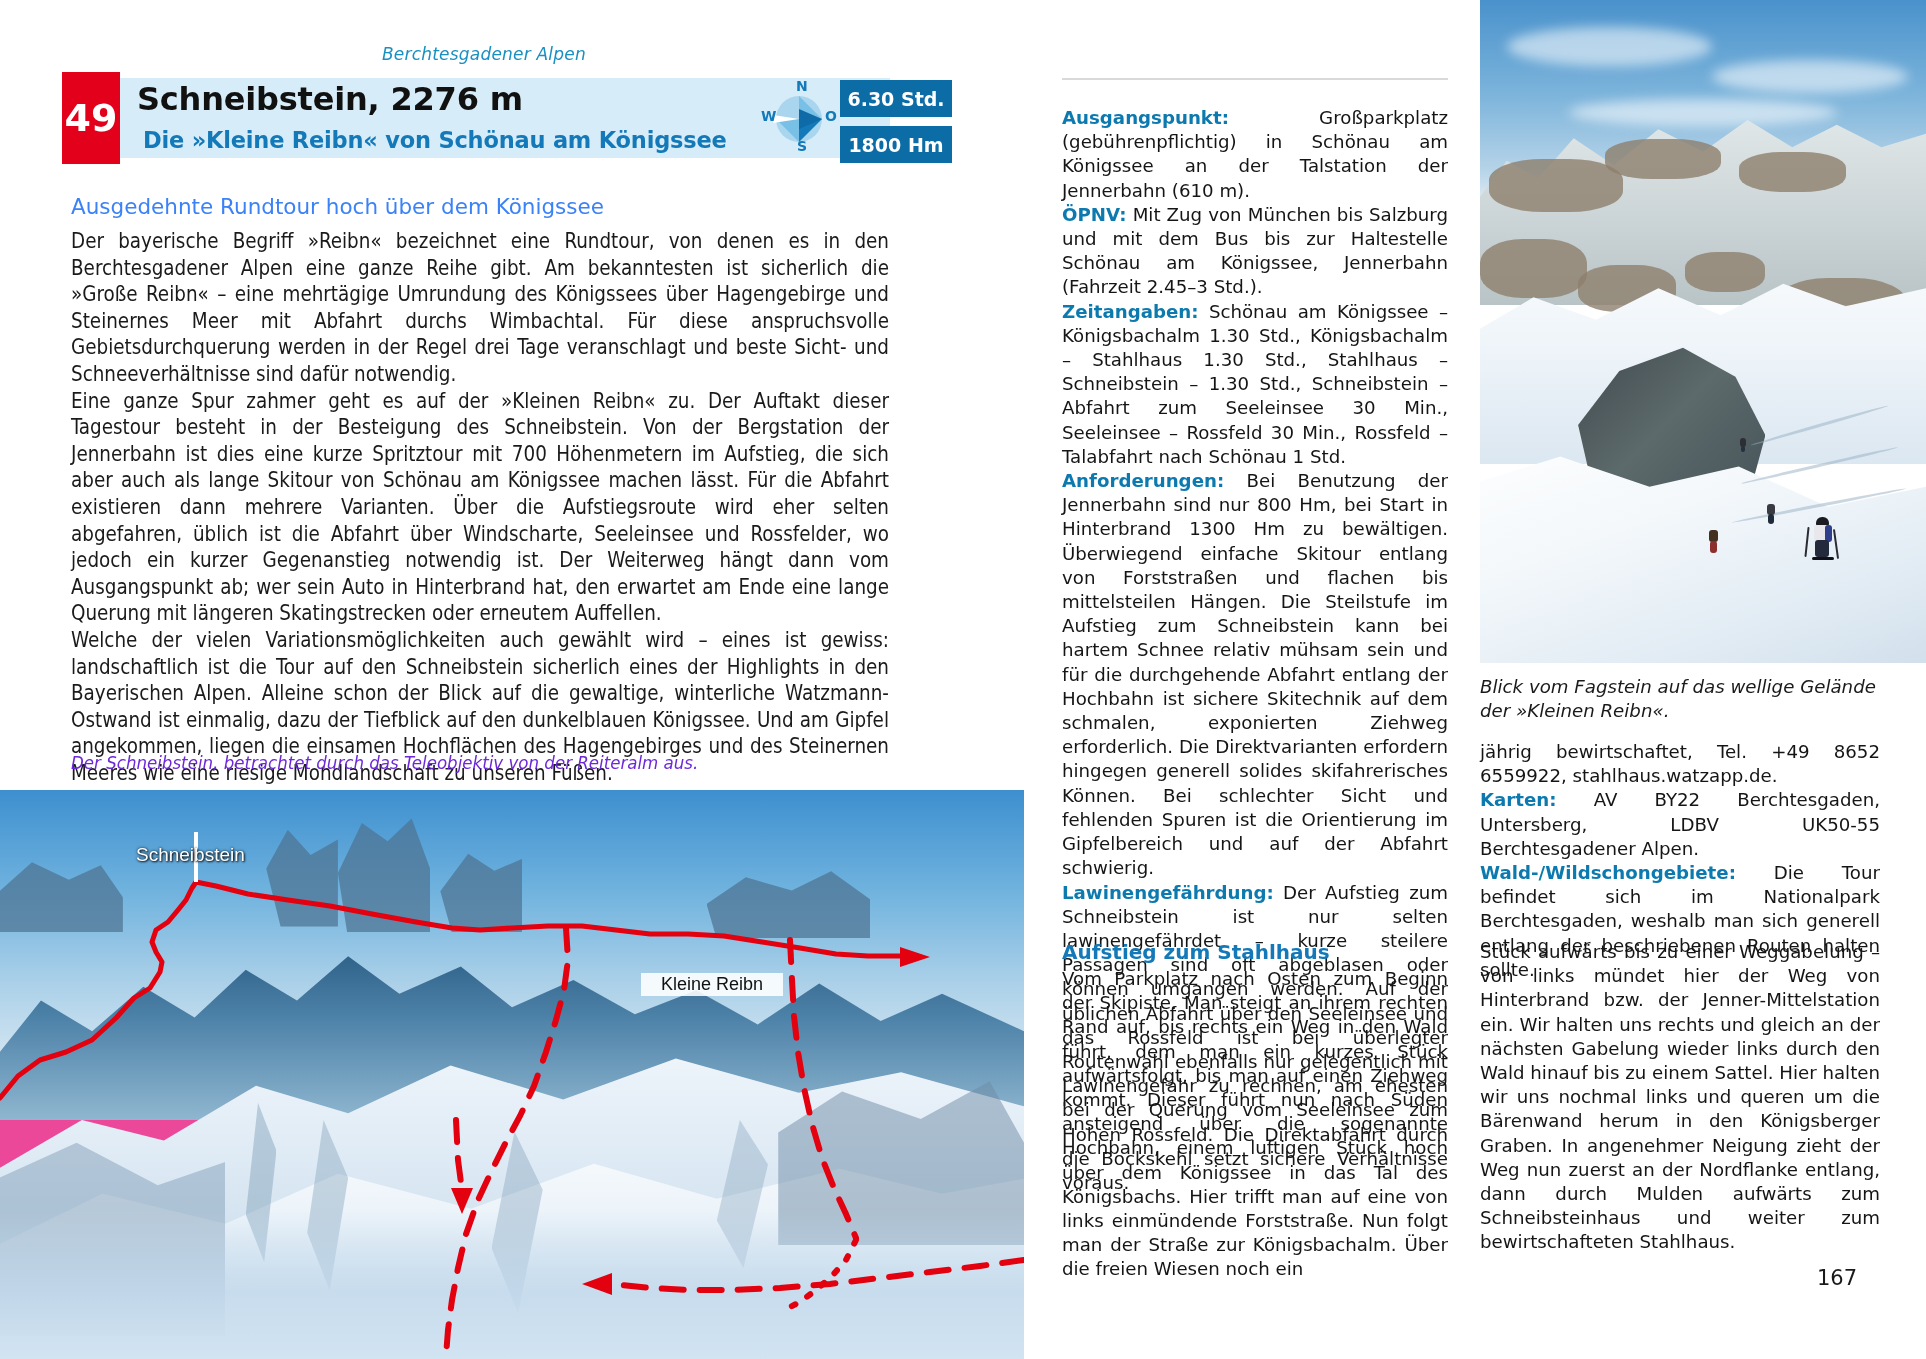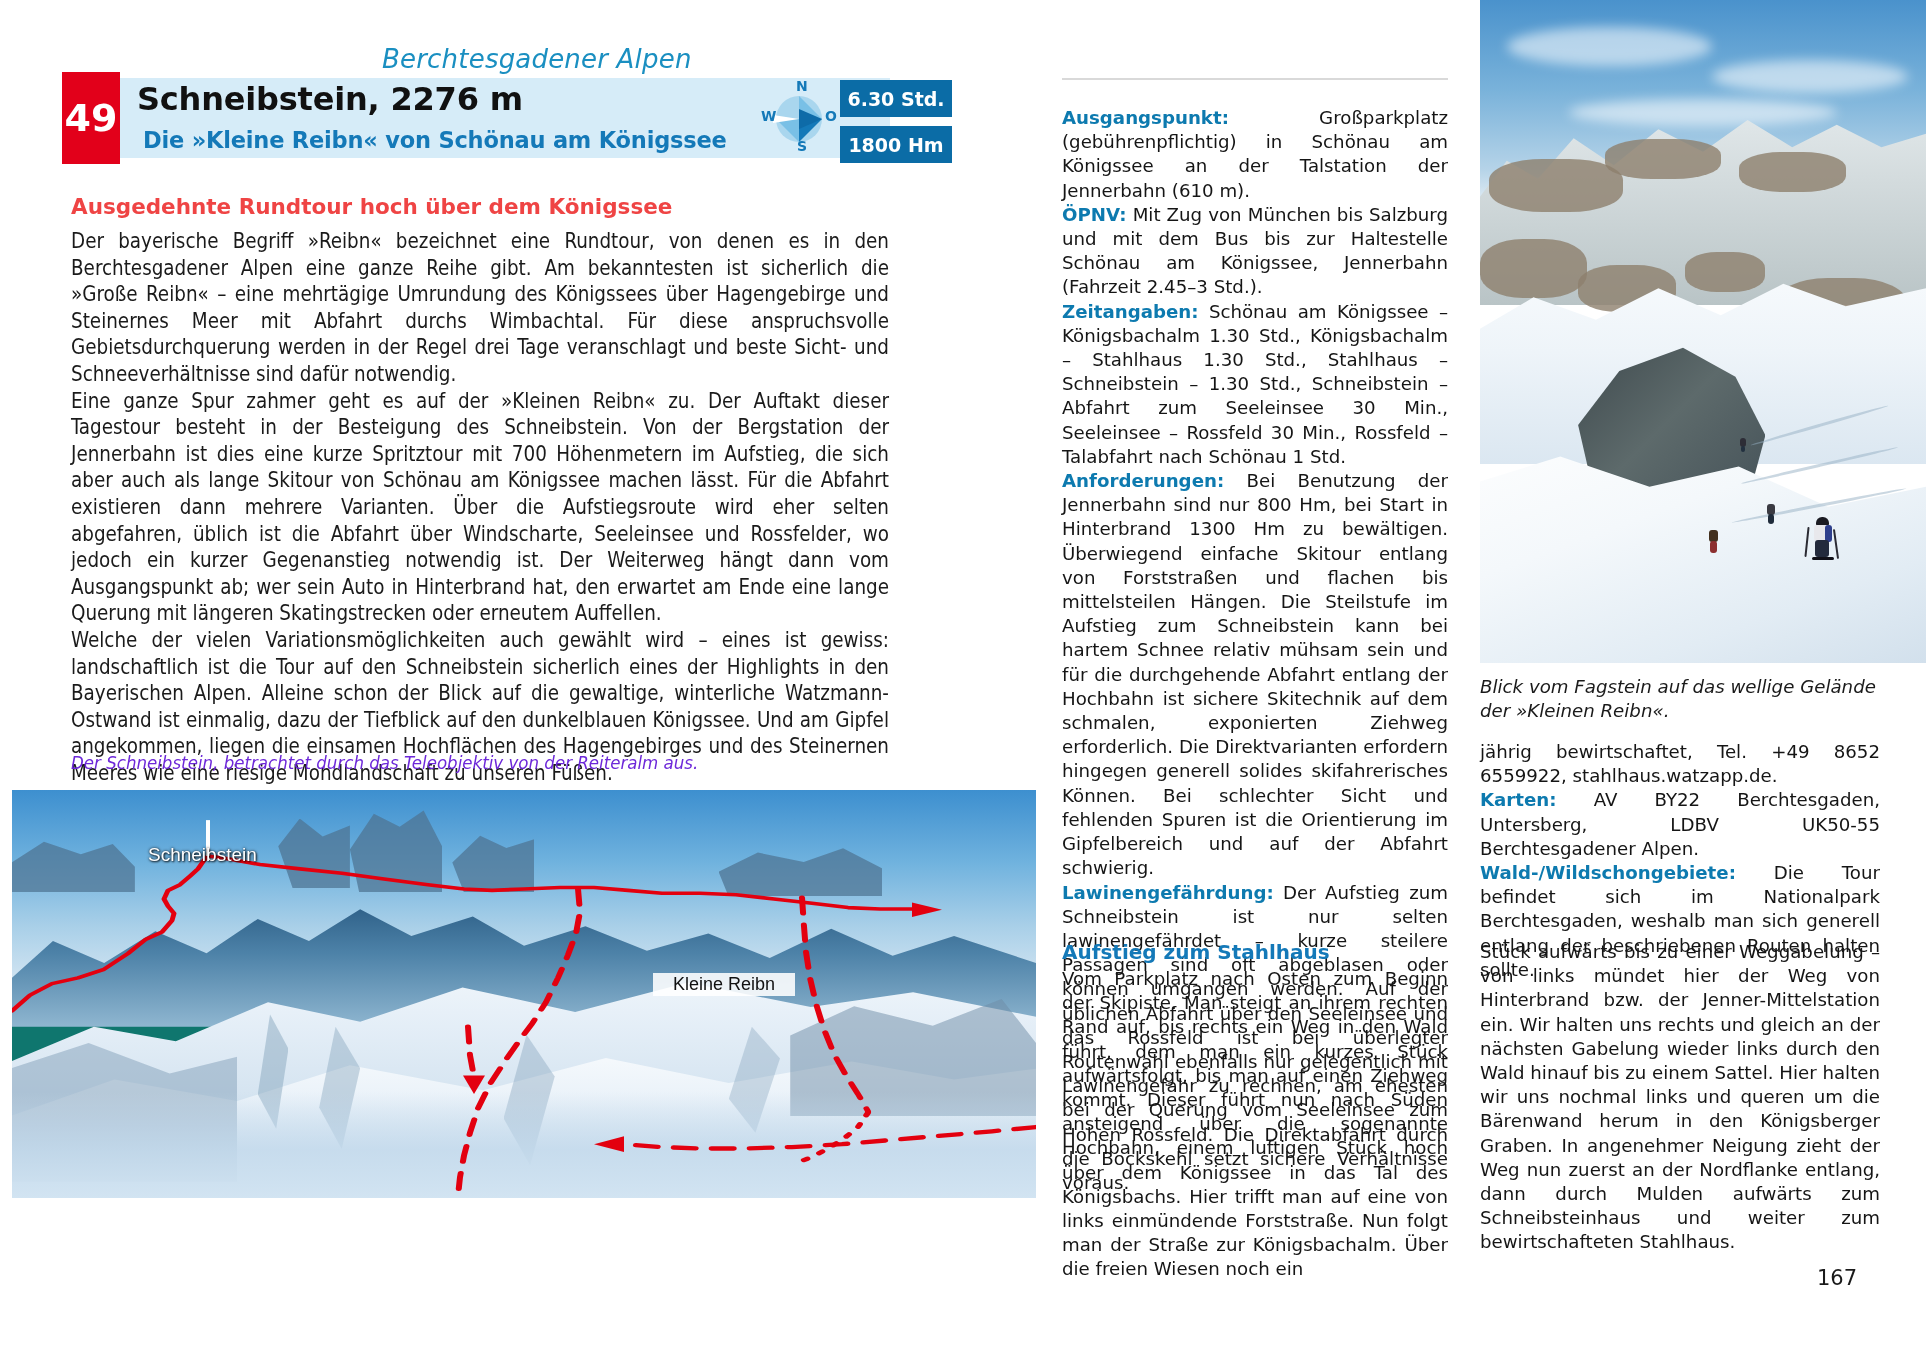--- a/index.html
+++ b/index.html
@@ -11,21 +11,21 @@
     overflow: hidden;
   }
   .page { position: relative; width: 1926px; height: 1359px; background:#fff; }
 
   
   .left-col { position: absolute; left: 62px; top: 0; width: 828px; height: 1359px; }
 
   .running-head {
     position: absolute; left: 320px; top: 44px;
     font-family: "DejaVu Sans", sans-serif;
-    font-style: italic; font-size: 26px; letter-spacing: .2px;
+    font-style: italic; font-size: 17px; letter-spacing: .2px;
     color: #1a8fc1; font-weight: 400; text-align: right;
   }
 
   .title-bar {
     position: absolute; left: 0px; top: 78px; width: 828px; height: 80px;
     background: #d6ecf8;
   }
   .tour-num {
     position: absolute; left: 0px; top: 72px; width: 58px; height: 92px;
     background: #e2001a; color: #fff;
@@ -63,41 +63,41 @@
     font-family: "DejaVu Sans", sans-serif;
     font-weight: bold; font-size: 19px;
     display: flex; align-items: center; justify-content: center;
   }
   .infobox.time { top: 80px; }
   .infobox.hm   { top: 126px; }
 
   .lead-head {
     position: absolute; left: 9px; top: 194px; width: 820px;
     font-family: "DejaVu Sans", sans-serif;
-    font-weight: bold; font-size: 21.5px; color: #ef4444;
+    font-weight: normal; font-size: 21.5px; color: #3b82f6;
   }
 
   .body-text {
     position: absolute; left: 9px; top: 228px; width: 818px;
     font-family: "DejaVu Sans Condensed", "DejaVu Sans", sans-serif;
     font-size: 20.4px; line-height: 26.6px; color: #1a1a1a;
     text-align: justify; -webkit-hyphens: none; hyphens: none;
   }
   .body-text p { margin: 0; }
 
   .photo-caption {
     position: absolute; left: 9px; top: 752px; width: 700px;
     font-family: "DejaVu Sans Condensed", "DejaVu Sans", sans-serif;
     font-style: italic; font-size: 18.5px; color: #6d28d9;
   }
 
   
   .photo-main {
-    position: absolute; left: 12px; top: 790px; width: 1024px; height: 408px;
-    overflow: hidden; background: #0f766e;
+    position: absolute; left: 0px; top: 790px; width: 1024px; height: 569px;
+    overflow: hidden; background: #ec4899;
   }
   .sky {
     position:absolute; left:0; top:0; width:100%; height:46%;
     background: linear-gradient(to bottom, #3d8fcf 0%, #6fb2de 38%, #a8cfe8 72%, #cfe3f1 100%);
   }
   .ridge-far {
     position:absolute; left:0; top:28%; width:100%; height:30%;
     background:
       linear-gradient(to bottom, #2d5f87 0%, #4d82a8 40%, #8fb6d0 100%);
     clip-path: polygon(0% 60%, 4% 30%, 9% 48%, 14% 22%, 19% 40%, 24% 12%, 29% 30%,

